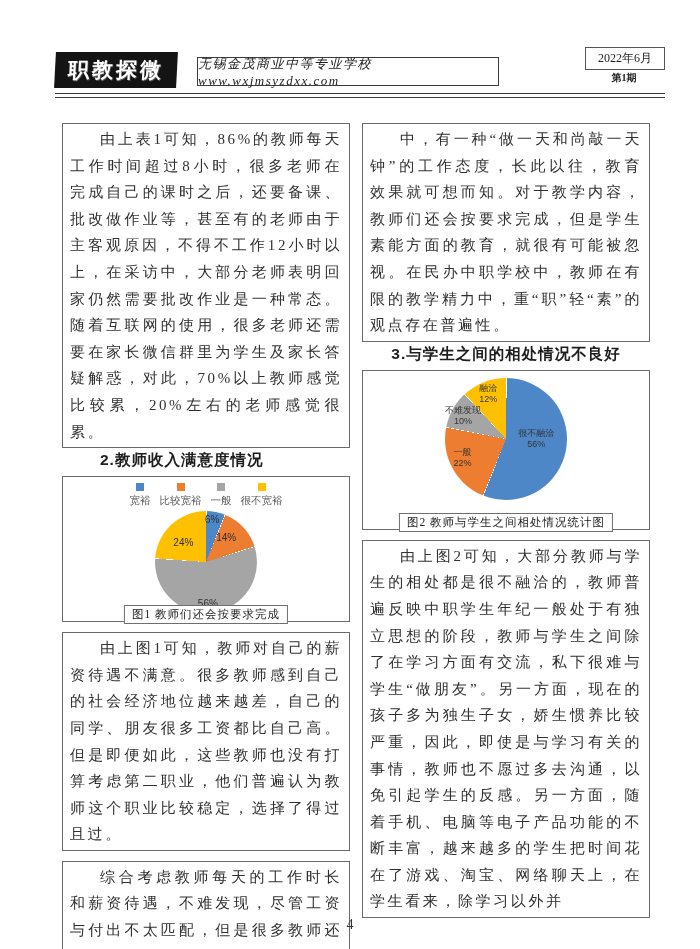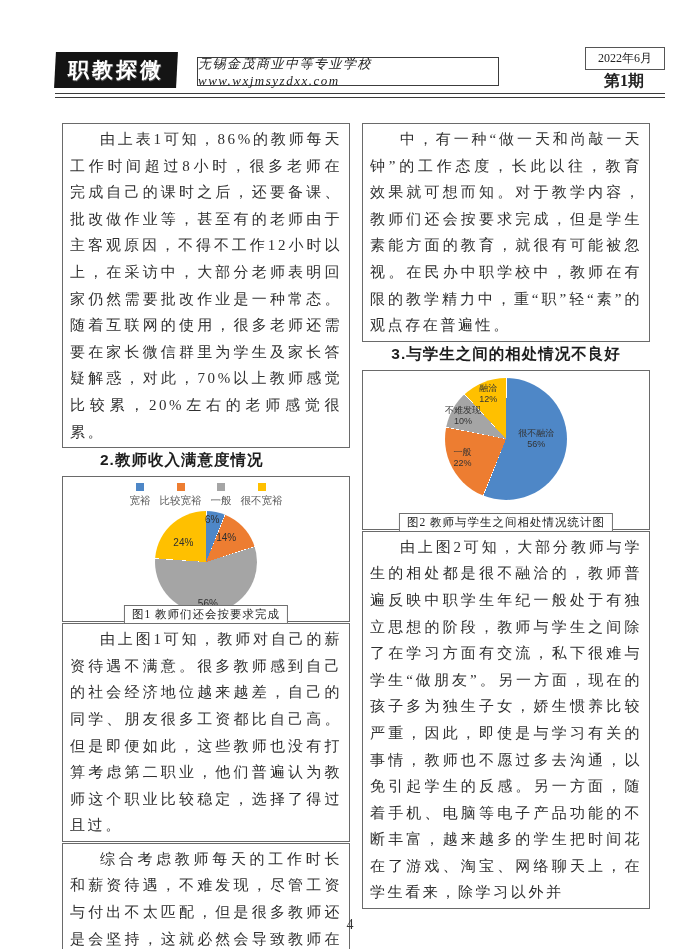--- a/index.html
+++ b/index.html
@@ -9,34 +9,34 @@
   
   .logo{position:absolute;left:55px;top:52px;width:122px;height:36px;background:#141414;
         color:#ffffff;font-family:"Liberation Sans",sans-serif;font-weight:bold;font-size:21px;
         letter-spacing:3px;display:flex;align-items:center;justify-content:center;
         text-shadow:1px 1px 0 #555;transform:skewX(-3deg);}
   .school-box{position:absolute;left:197px;top:57px;width:300px;height:27px;border:1px solid #3c3c3c;
         display:flex;align-items:center;justify-content:center;font-size:13px;letter-spacing:1.5px;
         font-style:italic;color:#222;}
   .date-box{position:absolute;left:585px;top:47px;width:78px;height:21px;border:1px solid #555;
         display:flex;align-items:center;justify-content:center;font-size:12px;color:#222;}
-  .issue-no{position:absolute;left:585px;top:71px;width:78px;text-align:center;font-size:16px;
+  .issue-no{position:absolute;left:585px;top:71px;width:78px;text-align:center;font-size:10px;
         font-weight:bold;color:#222;}
   .rule{position:absolute;left:55px;top:93px;width:610px;height:3px;
         border-top:1px solid #3a3a3a;border-bottom:1px solid #3a3a3a;}
 
   
   .col{position:absolute;top:123px;width:288px;}
   .col-left{left:62px;}
   .col-right{left:362px;}
 
   .tbox{border:1px solid #6a6a6a;padding:2px 7px;box-sizing:border-box;}
   .tbox p{margin:0;font-size:15px;line-height:26.6px;text-align:justify;letter-spacing:2.6px;
         text-indent:2em;color:#303030;}
-  .mt{margin-top:1px;}
+  .mt{margin-top:10px;}
 
   .sec-heading{font-family:"Liberation Sans",sans-serif;font-weight:bold;font-size:15.5px;
         color:#1d1d1d;margin:2px 0 5px 0;letter-spacing:1px;}
   .sec-heading.h-left{padding-left:38px;}
   .sec-heading.h-center{text-align:center;}
 
   
   .chart-box{position:relative;border:1px solid #6a6a6a;box-sizing:border-box;background:#fff;}
   .chart1{height:146px;}
   .chart2{height:160px;}

